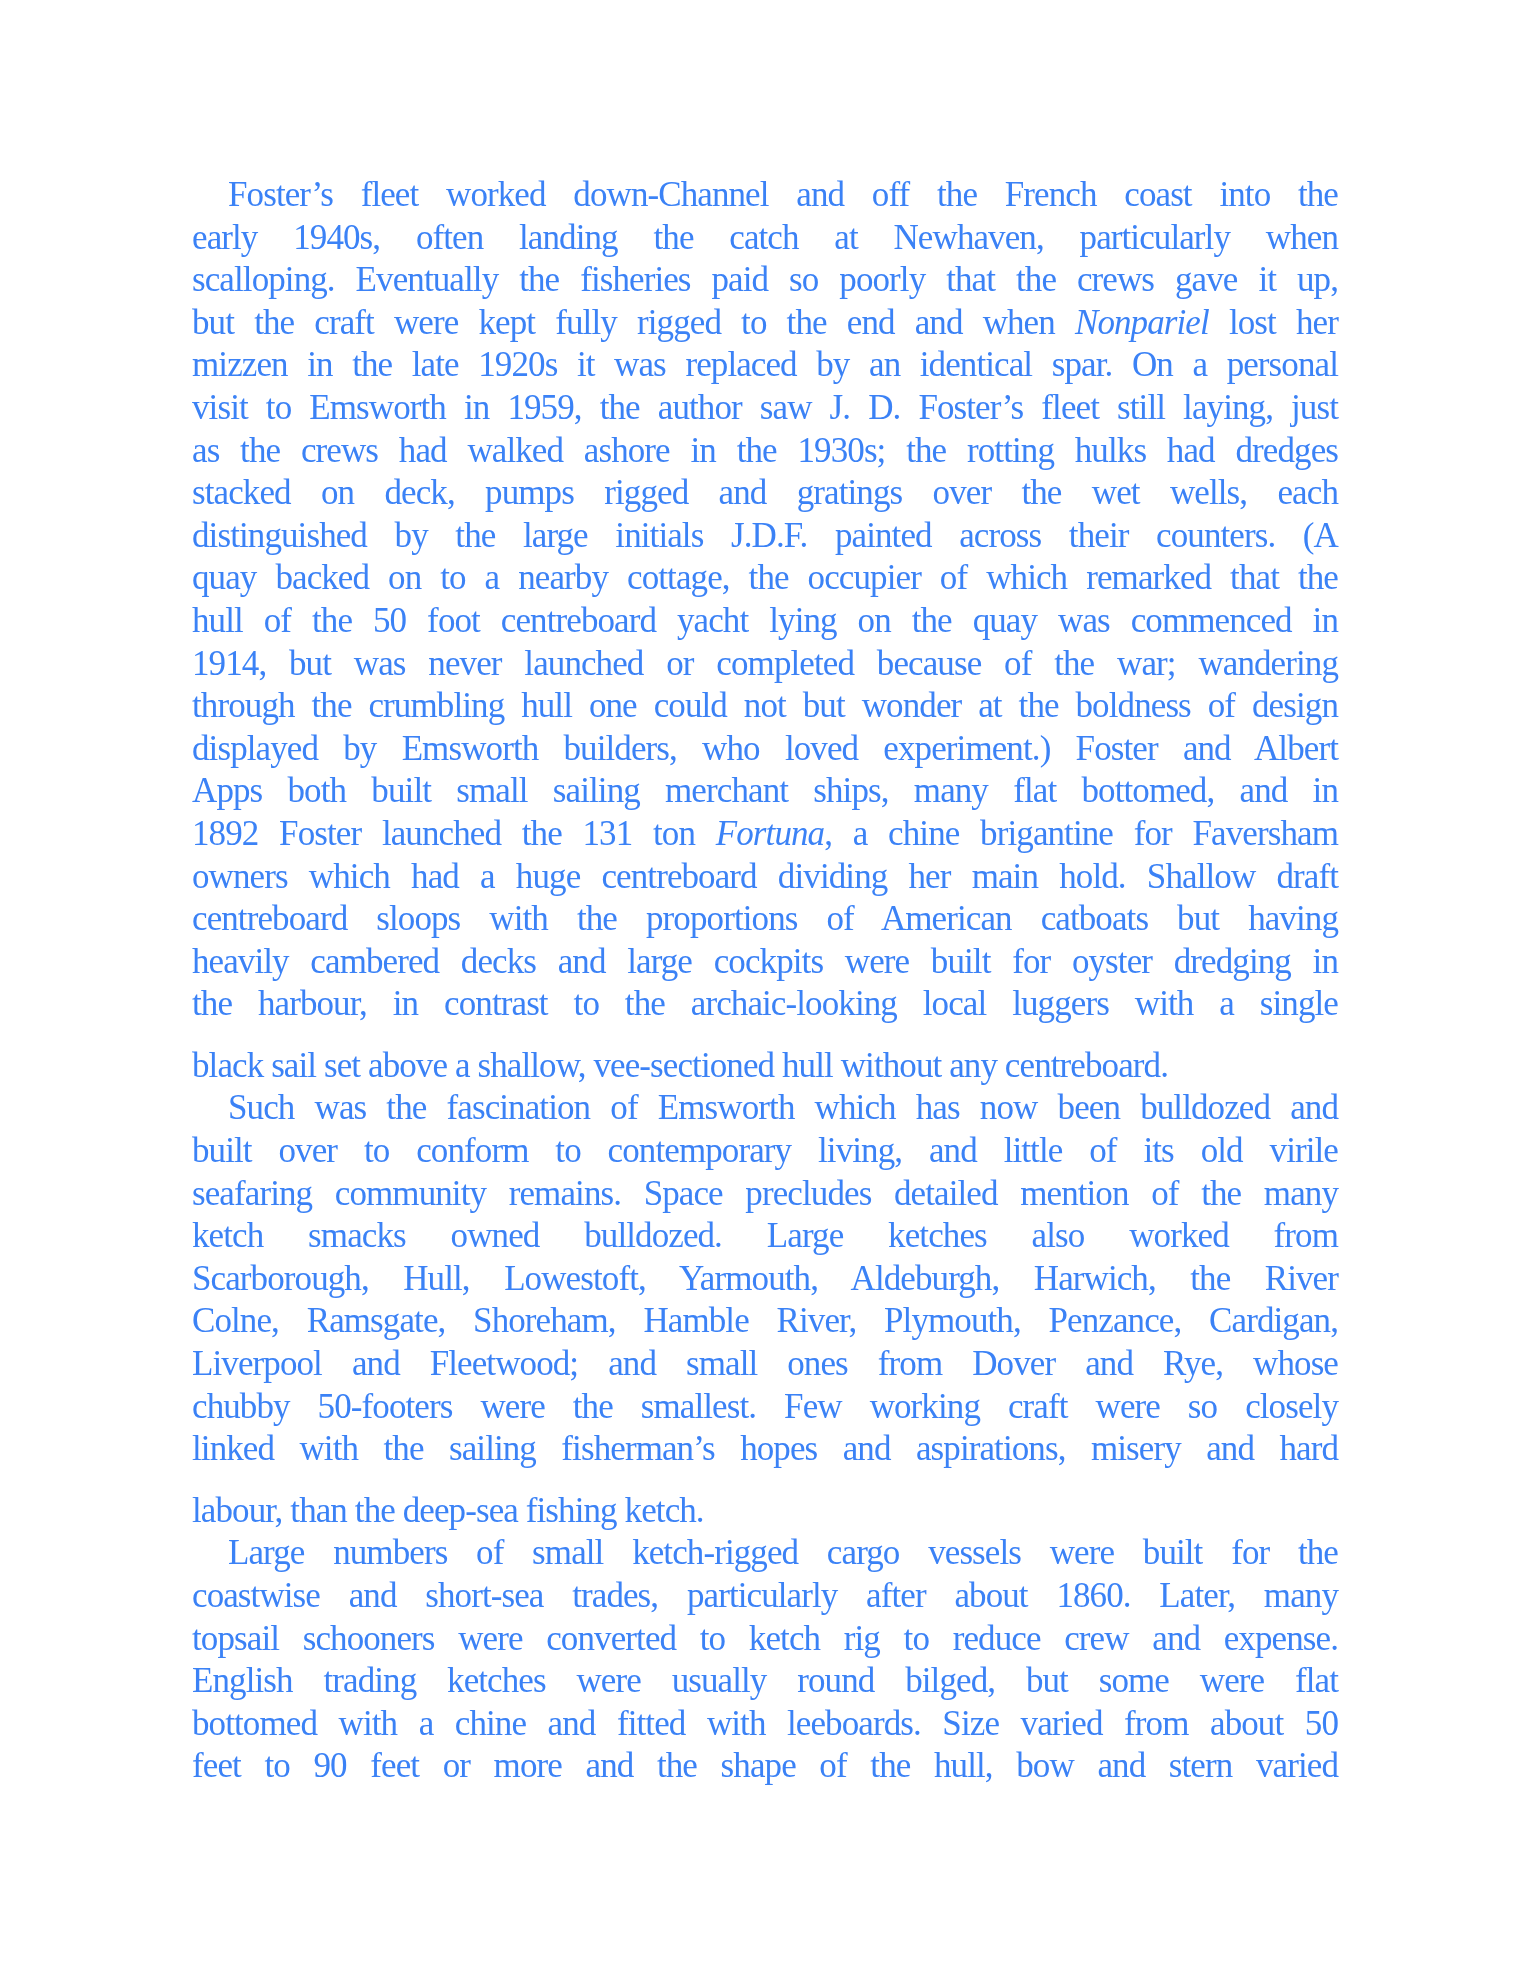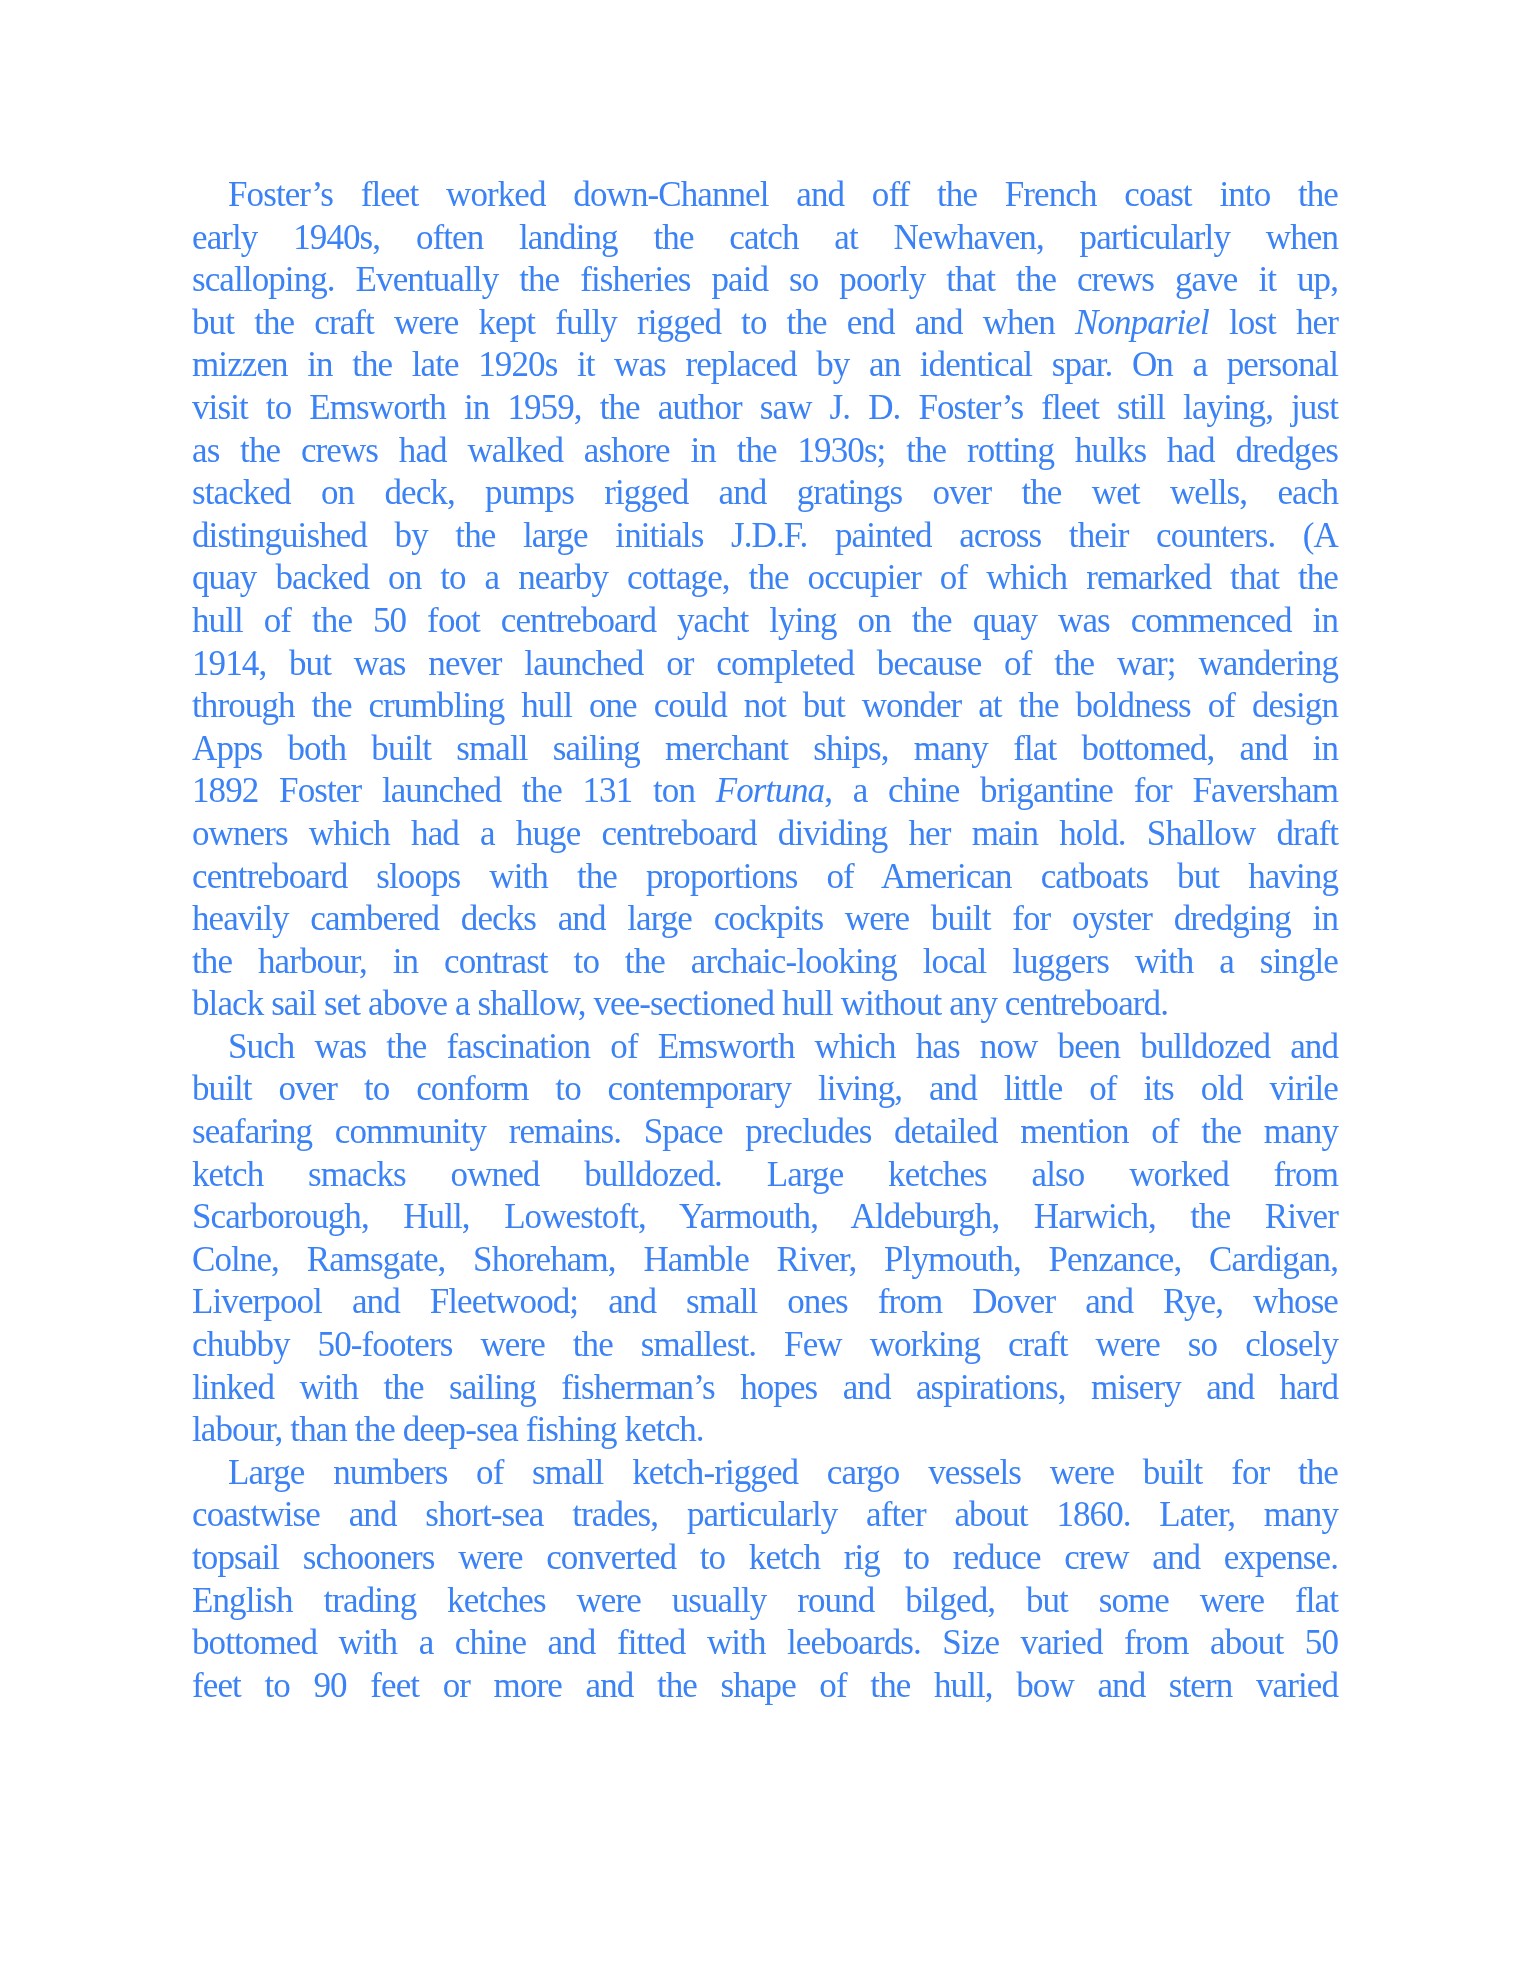--- a/index.html
+++ b/index.html
@@ -30,20 +30,21 @@
     text-align-last: justify;
     letter-spacing: -0.9px;
     word-spacing: 0px;
     transform-origin: left top;
   }
   .line.indent {
     padding-left: 36px;
   }
   .line.last {
     text-align-last: left;
+    margin-top: 19px;
   }
   .line span.it {
     font-style: italic;
   }
 </style>
 </head>
 <body>
 
 <div class="page">
 
@@ -54,20 +55,21 @@
     <div class="line" style="width: 1146px; box-sizing: border-box;"><span>but the craft were kept fully rigged to the end and when </span><span class="it">Nonpariel</span><span> lost her</span></div>
     <div class="line" style="width: 1146px; box-sizing: border-box;">mizzen in the late 1920s it was replaced by an identical spar. On a personal</div>
     <div class="line" style="width: 1146px; box-sizing: border-box;">visit to Emsworth in 1959, the author saw J. D. Foster’s fleet still laying, just</div>
     <div class="line" style="width: 1146px; box-sizing: border-box;">as the crews had walked ashore in the 1930s; the rotting hulks had dredges</div>
     <div class="line" style="width: 1146px; box-sizing: border-box;">stacked on deck, pumps rigged and gratings over the wet wells, each</div>
     <div class="line" style="width: 1146px; box-sizing: border-box;">distinguished by the large initials J.D.F. painted across their counters. (A</div>
     <div class="line" style="width: 1146px; box-sizing: border-box;">quay backed on to a nearby cottage, the occupier of which remarked that the</div>
     <div class="line" style="width: 1146px; box-sizing: border-box;">hull of the 50 foot centreboard yacht lying on the quay was commenced in</div>
     <div class="line" style="width: 1146px; box-sizing: border-box;">1914, but was never launched or completed because of the war; wandering</div>
     <div class="line" style="width: 1146px; box-sizing: border-box;">through the crumbling hull one could not but wonder at the boldness of design</div>
+    <div class="line" style="width: 1146px; box-sizing: border-box;">displayed by Emsworth builders, who loved experiment.) Foster and Albert</div>
     <div class="line" style="width: 1146px; box-sizing: border-box;">Apps both built small sailing merchant ships, many flat bottomed, and in</div>
     <div class="line" style="width: 1146px; box-sizing: border-box;"><span>1892 Foster launched the 131 ton </span><span class="it">Fortuna</span><span>, a chine brigantine for Faversham</span></div>
     <div class="line" style="width: 1146px; box-sizing: border-box;">owners which had a huge centreboard dividing her main hold. Shallow draft</div>
     <div class="line" style="width: 1146px; box-sizing: border-box;">centreboard sloops with the proportions of American catboats but having</div>
     <div class="line" style="width: 1146px; box-sizing: border-box;">heavily cambered decks and large cockpits were built for oyster dredging in</div>
     <div class="line" style="width: 1146px; box-sizing: border-box;">the harbour, in contrast to the archaic-looking local luggers with a single</div>
     <div class="line last">black sail set above a shallow, vee-sectioned hull without any centreboard.</div>
   </div>
 
   <div>

